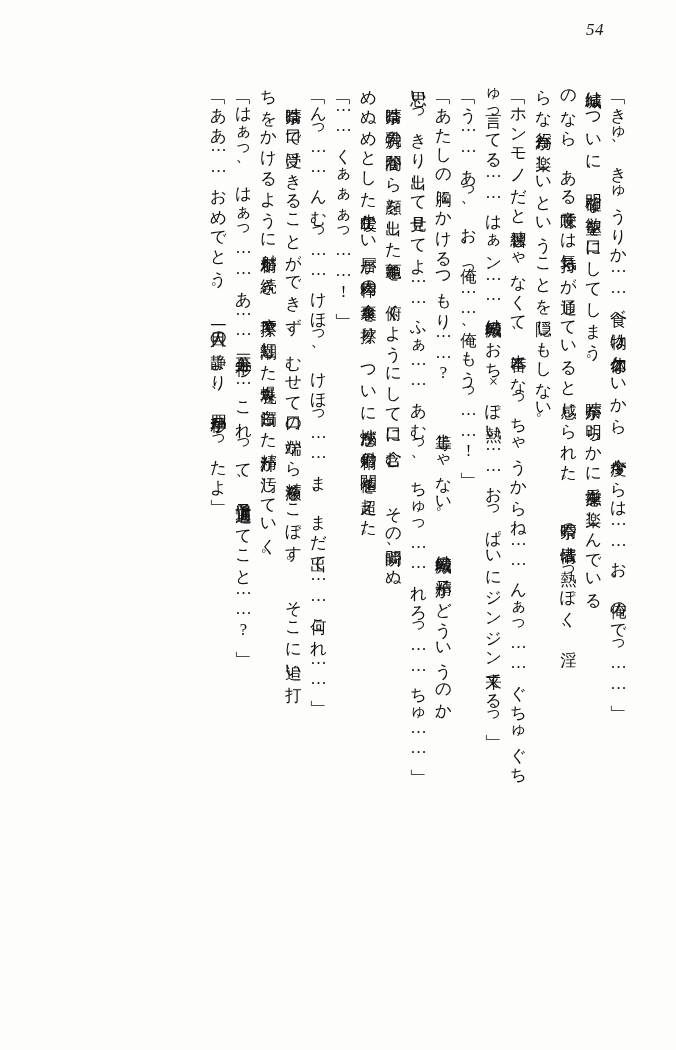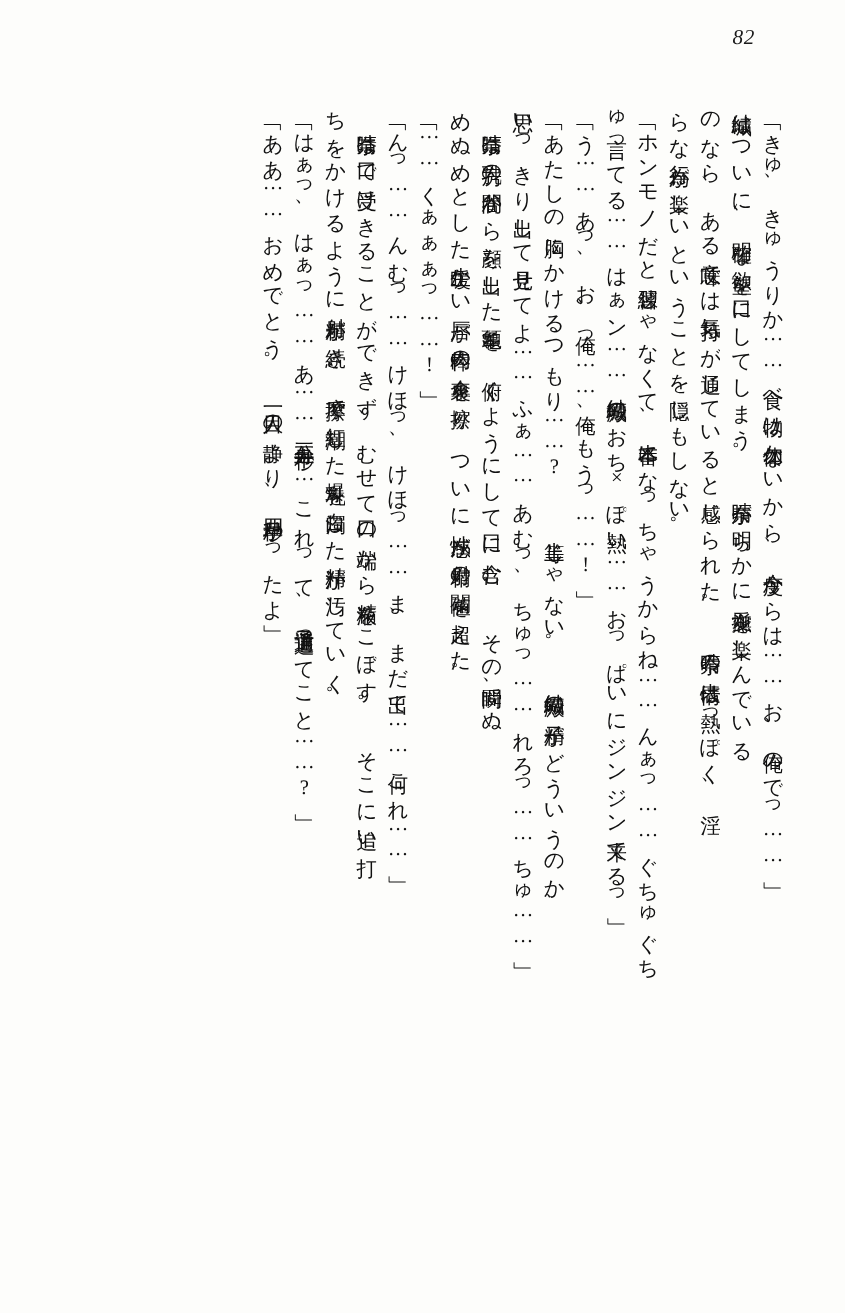--- a/index.html
+++ b/index.html
@@ -59,21 +59,21 @@
   }
   .col.indent {
     padding-top: 16px;
   }
 </style>
 </head>
 <body>
 
 <div class="page">
 
-  <div class="page-number">82</div>
+  <div class="page-number">54</div>
 
   <div class="text-body">
     <div class="col indent">「きゅ、きゅうりか……食べ物は勿体ないから、今度からは……お、俺のでっ……」</div>
     <div class="col">結城はついに、明確な欲望を口にしてしまう。　晴奈が明らかに愛撫を楽しんでいる</div>
     <div class="col">のなら、ある意味では気持ちが通じていると感じられた。　晴奈の表情は熱っぽく、淫</div>
     <div class="col">らな行為が楽しいということを隠しもしない。</div>
     <div class="col indent">「ホンモノだと練習じゃなくて、本番になっちゃうからね……んぁっ……ぐちゅぐち</div>
     <div class="col">ゅ言ってる……はぁン……結城殿のおち×ぽ熱い……おっぱいにジンジン来てるっ」</div>
     <div class="col indent">「う……あっ、お、俺っ……俺、もうっ……!」</div>
     <div class="col indent">「あたしの胸にかけるつもり……?　　上等じゃない。　結城殿の精子がどういうのか、</div>

